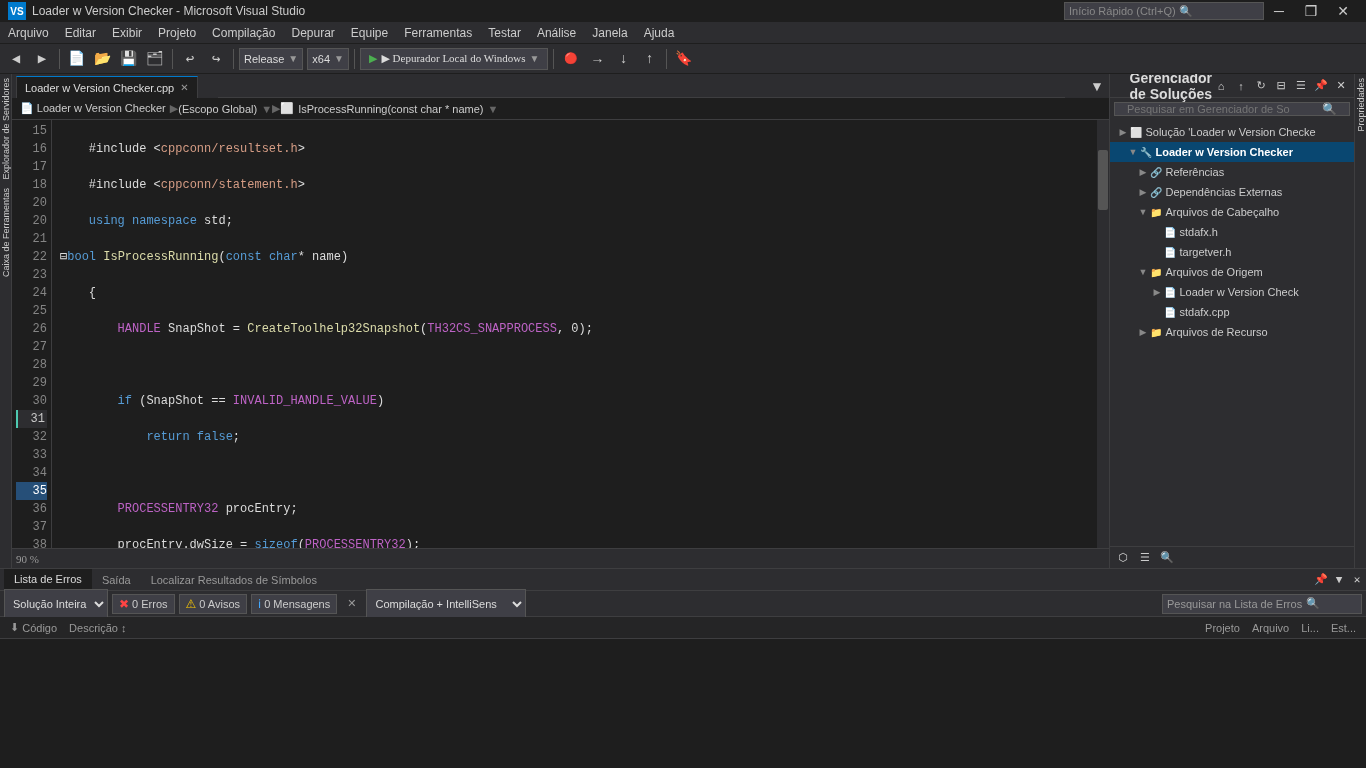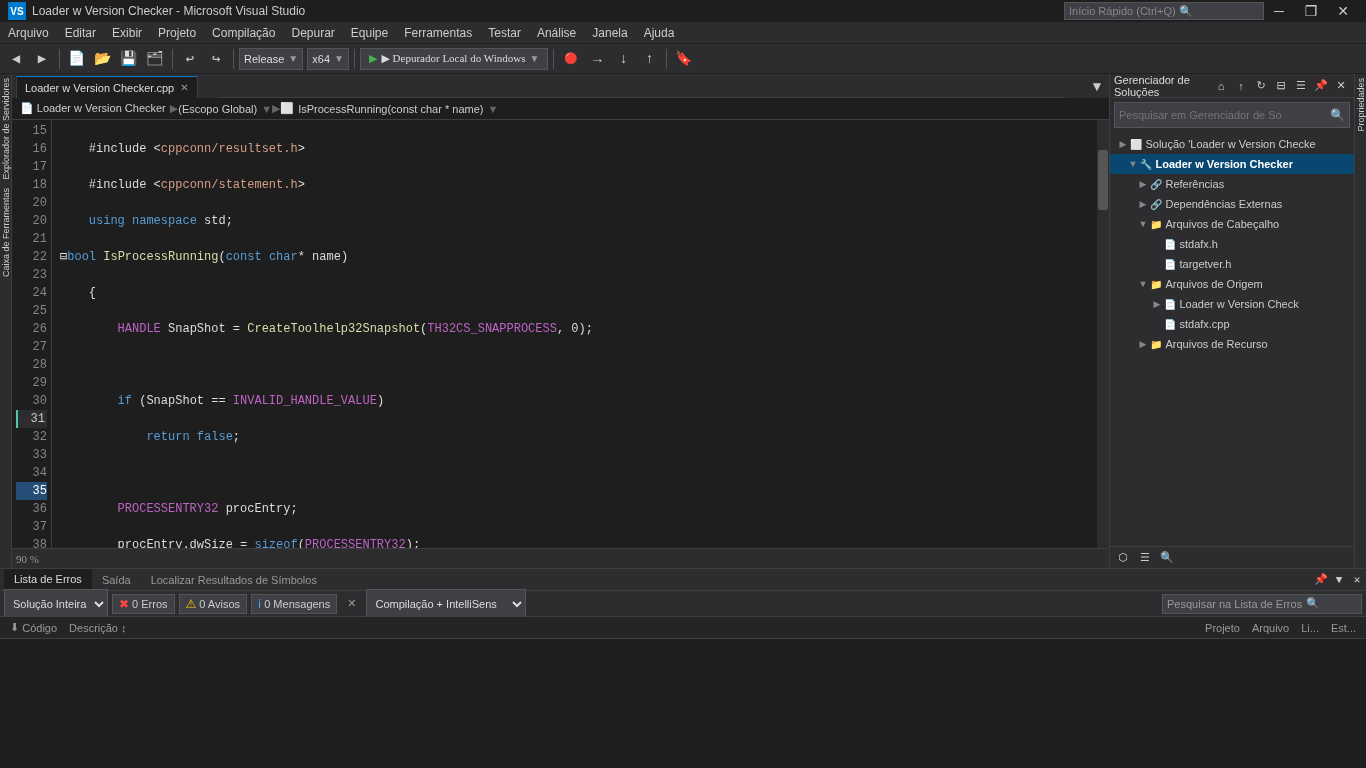--- a/index.html
+++ b/index.html
@@ -55,25 +55,25 @@
     .macro { color: #bd63c5; }
     .plain { color: #dcdcdc; }
 
     
     #scroll-track { width: 12px; background: #2d2d30; display: flex; flex-direction: column; }
     #scroll-thumb { width: 10px; height: 60px; background: #555; margin: 30px 1px; border-radius: 2px; }
 
     
     #right-panel { width: 245px; background: #2d2d30; border-left: 1px solid #3e3e40; display: flex; flex-direction: column; font-family: 'Segoe UI', sans-serif; font-size: 12px; }
     #solution-explorer-header { background: #2d2d30; height: 24px; display: flex; align-items: center; padding: 0 4px; border-bottom: 1px solid #3e3e40; }
-    #solution-explorer-header .header-title { flex: 1; font-size: 11px; color: #dcdcdc; font-weight: normal; }
+    #solution-explorer-header .header-title { flex: 1; font-size: 14px; color: #dcdcdc; font-weight: bold; text-align: right; }
     .sol-toolbar { display: flex; gap: 2px; }
     .sol-btn { width: 18px; height: 18px; display: flex; align-items: center; justify-content: center; cursor: pointer; color: #ccc; font-size: 11px; }
 
-    #sol-search { background: #3f3f46; border: 1px solid #555; height: 26px; width: 100%; display: flex; align-items: center; padding: 0 4px; margin: 2px 0; }
+    #sol-search { background: #3f3f46; border: 1px solid #555; height: 14px; width: 100%; display: flex; align-items: center; padding: 0 12px; margin: 2px 0; }
     #sol-search input { background: transparent; border: none; outline: none; color: #dcdcdc; font-size: 11px; flex: 1; }
 
     #sol-tree { flex: 1; overflow-y: auto; padding: 2px 0; }
     .tree-item { display: flex; align-items: center; height: 20px; padding-left: 4px; cursor: pointer; color: #ccc; font-size: 11px; }
     .tree-item.selected { background: #094771; color: #fff; }
     .tree-item .indent { display: inline-block; }
     .tree-item .tree-icon { margin-right: 3px; font-size: 10px; }
     .tree-toggle { margin-right: 2px; font-size: 9px; color: #888; width: 10px; text-align: center; }
 
     

